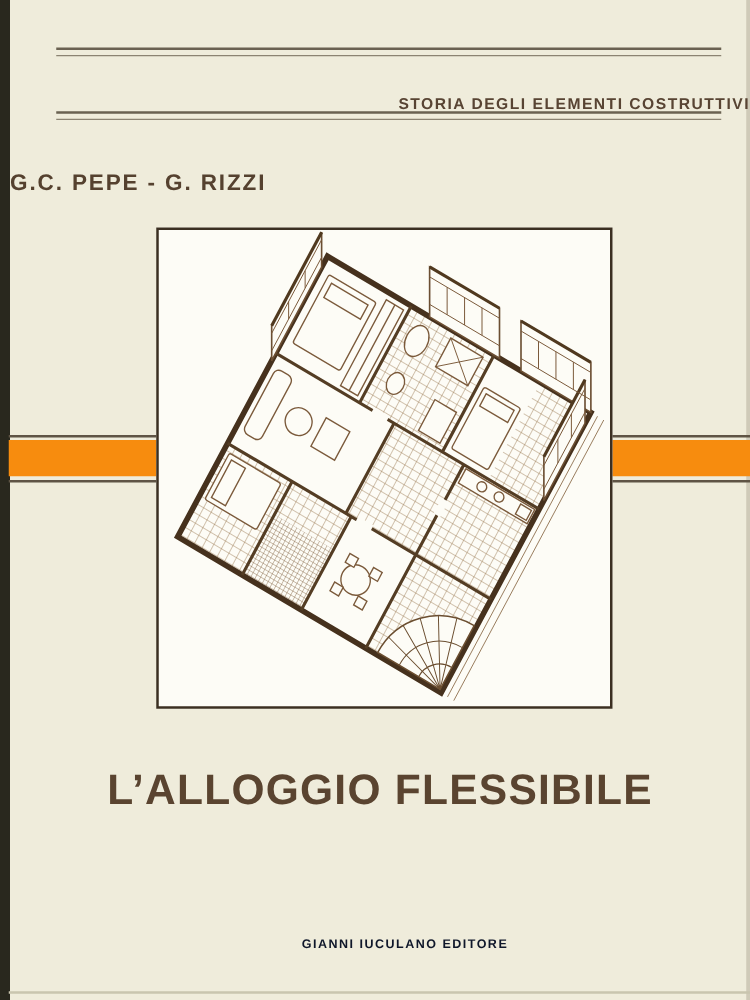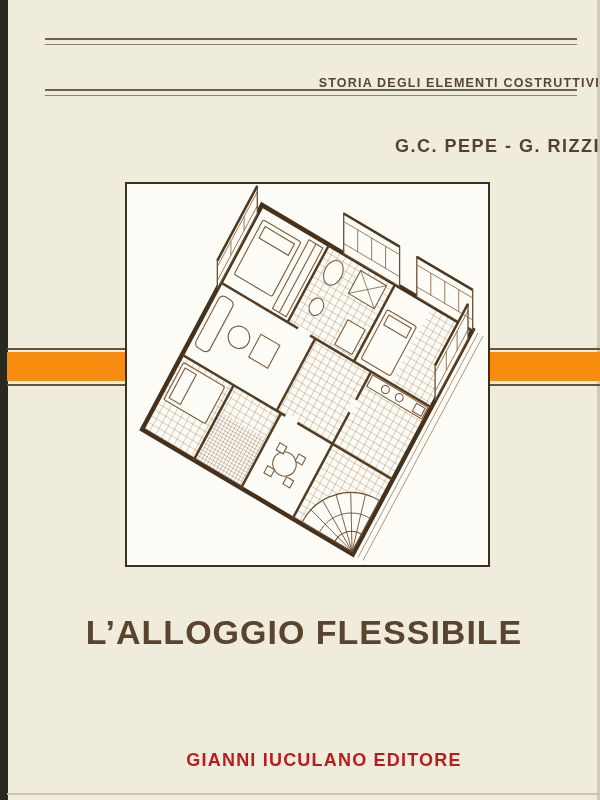--- a/index.html
+++ b/index.html
@@ -13,40 +13,40 @@
   .edge-right{position:absolute;right:0;top:0;width:3px;height:800px;background:rgba(60,50,30,0.18);}
   .rule{position:absolute;left:45px;width:532px;height:4px;
         border-top:2px solid #6a6151;border-bottom:1px solid #8b8372;}
   .rule-1{top:38px;}
   .rule-2{top:89px;}
   .series-title{
     position:absolute;top:56px;left:8px;right:0;text-align:right;
     font-size:12.5px;font-weight:bold;letter-spacing:1.2px;color:#584433;margin-top:20px;
   }
   .authors{
-    position:absolute;top:136px;left:8px;right:0;text-align:right;
+    position:absolute;top:136px;left:8px;right:0;text-align:left;
     font-size:18px;font-weight:bold;letter-spacing:1.5px;color:#55412f;
   }
   .orange-band{position:absolute;top:348px;left:7px;right:0;z-index:1;}
   .band-line{height:2px;background:#5f5445;}
   .band-gap{height:2px;}
   .band-orange{height:29px;background:#f78c0e;}
   .band-gap2{height:3px;}
   .frame{
     position:absolute;left:125px;top:182px;width:361px;height:381px;
     background:#fdfcf6;border:2px solid #3b2f21;z-index:2;
   }
   .frame svg{display:block;}
   .main-title{
     position:absolute;top:613px;left:8px;right:0;text-align:center;
     font-size:34px;font-weight:bold;letter-spacing:1px;color:#5a4430;white-space:nowrap;
   }
   .publisher{
     position:absolute;top:750px;left:8px;right:0;text-align:center;
-    font-size:18px;font-weight:bold;letter-spacing:1.2px;color:#b91c1c;padding-left:40px;
+    font-size:10px;font-weight:bold;letter-spacing:1.2px;color:#0f172a;padding-left:40px;
   }
   .bottom-line{position:absolute;top:793px;left:7px;right:0;height:2px;background:#c9c5af;}
 </style>
 </head>
 <body>
 
 <div class="cover">
 
   <div class="edge-left"></div>
   <div class="edge-right"></div>

